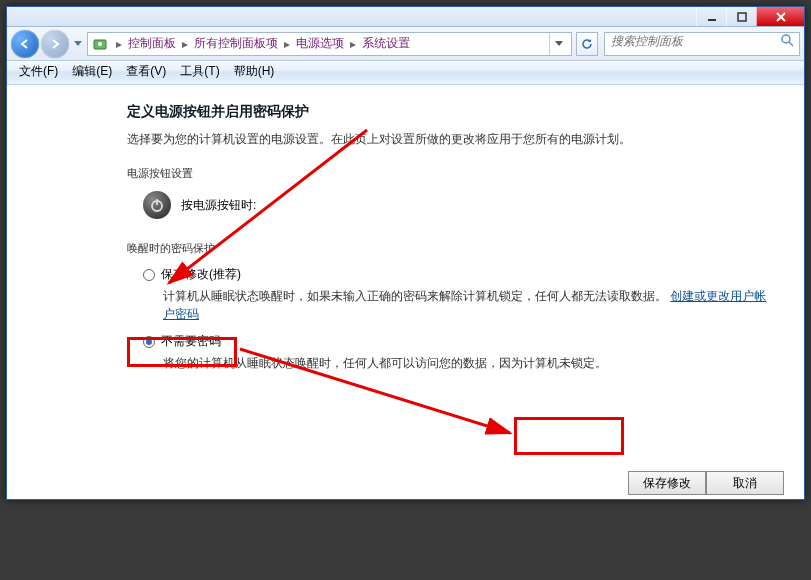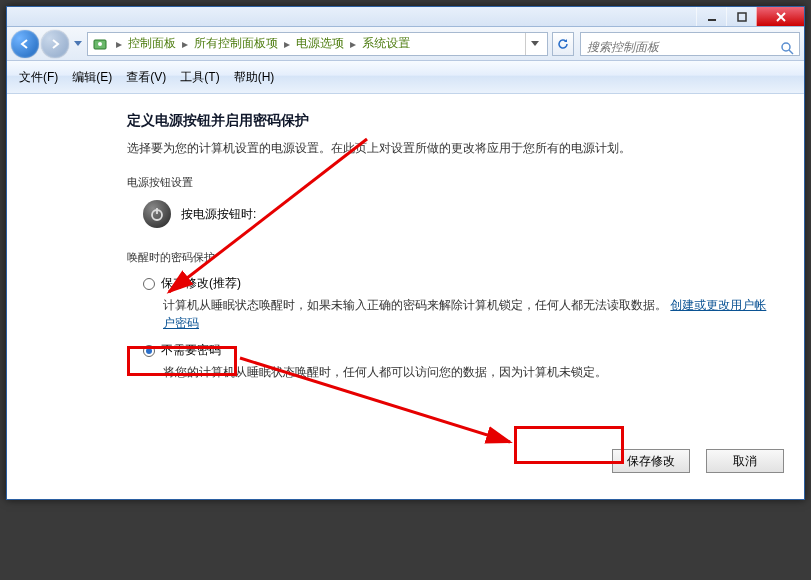--- a/index.html
+++ b/index.html
@@ -15,49 +15,49 @@
   .tb-btn svg { display:block; }
   .tb-close { width:48px; background:linear-gradient(#e67,#c00); }
   
   .navbar { height:34px; background:linear-gradient(#f3f7fc,#e2ebf7); display:flex; align-items:center; padding:0 4px; gap:2px; border-bottom:1px solid #b7c8e0;}
   .navbtn { width:28px; height:28px; border-radius:50%; background:radial-gradient(circle at 30% 30%, #6fb3ff, #1a63b8); display:flex; align-items:center; justify-content:center; box-shadow:inset 0 0 2px rgba(255,255,255,.6), 0 0 1px rgba(0,0,0,.4);}
   .navbtn.fwd { background:radial-gradient(circle at 30% 30%, #c8d7ea, #8ea7c8);}
   .navbtn svg { display:block; }
   .nav-chev { width:14px; height:20px; display:flex; align-items:center; justify-content:center;}
   .breadcrumb { flex:1; height:24px; background:#fff; border:1px solid #a7b9d0; display:flex; align-items:center; padding:0 4px; font-size:12px; }
   .bc-icon { width:16px; height:16px; margin-right:4px; display:flex; align-items:center; justify-content:center;}
-  .bc-item { color:#4d7c0f; padding:0 2px; white-space:nowrap; cursor:default;text-align:center;}
+  .bc-item { color:#701a75; padding:0 2px; white-space:nowrap; cursor:default;text-align:center;}
   .bc-sep { color:#666; padding:0 4px; }
   .bc-drop { width:18px; border-left:1px solid #ccc; display:flex; align-items:center; justify-content:center; height:100%;}
   .refresh { width:22px; height:24px; border:1px solid #a7b9d0; background:linear-gradient(#fff,#e8eef7); display:flex; align-items:center; justify-content:center; margin-left:2px;}
-  .searchbox { width:220px; height:24px; border:1px solid #a7b9d0; background:#fff; display:flex; align-items:flex-end; margin-left:4px; padding:0 4px;}
+  .searchbox { width:196px; height:24px; border:1px solid #a7b9d0; background:#fff; display:flex; align-items:flex-start; margin-left:4px; padding:0 4px;}
   .searchbox input { flex:1; border:none; outline:none; font-size:12px; color:#888; font-style:italic; background:transparent;}
   .searchbox .sicon { width:16px; display:flex; align-items:center; justify-content:center;}
   
-  .menubar { height:24px; background:linear-gradient(#f7fbff,#e4eefc 45%,#d5e4f7 46%,#eaf2fc); border-bottom:1px solid #c2d4ea; display:flex; align-items:center; padding:16px 6px; font-size:12px; gap:2px;}
+  .menubar { height:24px; background:linear-gradient(#f7fbff,#e4eefc 45%,#d5e4f7 46%,#eaf2fc); border-bottom:1px solid #c2d4ea; display:flex; align-items:flex-start; padding:0 6px; font-size:12px; gap:2px;}
   .menuitem { padding:2px 6px; cursor:default;}
   
   .content { flex:1; background:#fff; position:relative; overflow:hidden;}
   .content-inner { padding:18px 30px 0 120px; }
   h1.page-title { font-size:14px; color:#0f172a; font-weight:600; margin:0 0 10px 0;}
   .desc { font-size:12px; color:#333; margin-bottom:18px;}
   .section-label { font-size:11px; color:#333; margin-bottom:10px;}
   .power-row { display:flex; align-items:center; gap:10px; margin-left:16px; margin-bottom:22px;}
   .power-icon { width:28px; height:28px; border-radius:50%; background:radial-gradient(circle at 35% 30%, #888, #222); display:flex; align-items:center; justify-content:center;}
   .power-label { font-size:12px; }
   .dropdown { width:140px; height:22px; border:1px solid #777; background:linear-gradient(#fff,#e8e8e8); display:flex; align-items:center; padding:0 6px; font-size:12px; position:relative;}
   .dropdown .dd-arrow { position:absolute; right:4px;}
   .radio-block { margin-left:16px; margin-bottom:10px;}
   .radio-row { display:flex; align-items:center; gap:6px; font-size:12px; margin-bottom:4px;}
   .radio { width:12px; height:12px; border-radius:50%; border:1px solid #666; display:flex; align-items:center; justify-content:center; background:#fff;}
   .radio.selected::after { content:''; width:6px; height:6px; border-radius:50%; background:#2a6ec9;}
   .radio-desc { font-size:12px; color:#333; margin-left:20px; line-height:1.5;}
   .link { color:#0b5394; text-decoration:underline; cursor:pointer;}
   
-  .btnrow { position:absolute; bottom:26px; right:20px; display:flex; gap:16px;text-align:center;}
+  .btnrow { position:absolute; bottom:4px; right:20px; display:flex; gap:0;text-align:center;}
   .btn { min-width:78px; height:24px; border:1px solid #8a8a8a; background:linear-gradient(#f8f8f8,#e2e2e2); font-size:12px; display:flex; align-items:center; justify-content:center; cursor:default; padding:0 10px;}
   
   .redbox { position:absolute; border:3px solid #e60000; pointer-events:none;}
   .arrow { position:absolute; pointer-events:none;}
 </style>
 </head>
 <body>
 
 <div class="window">
 

